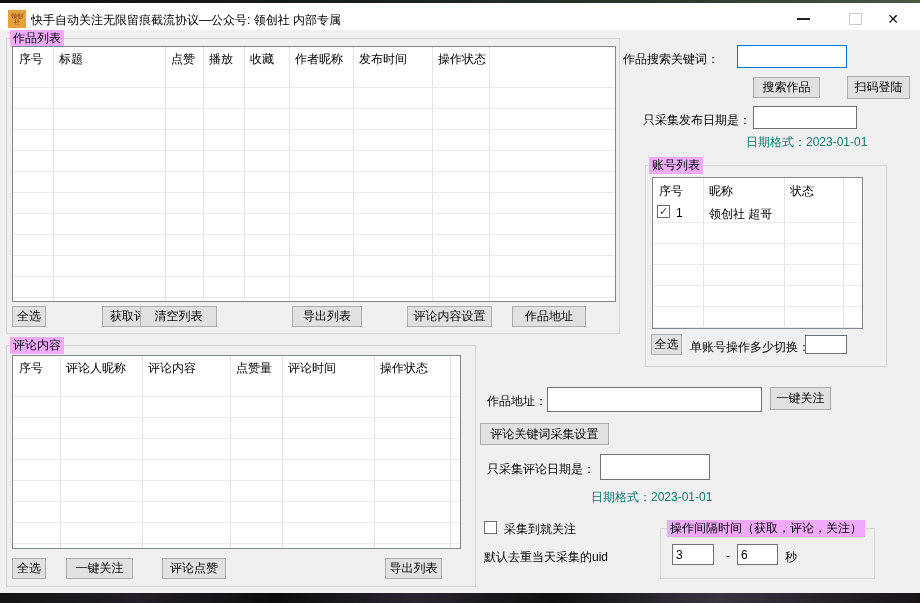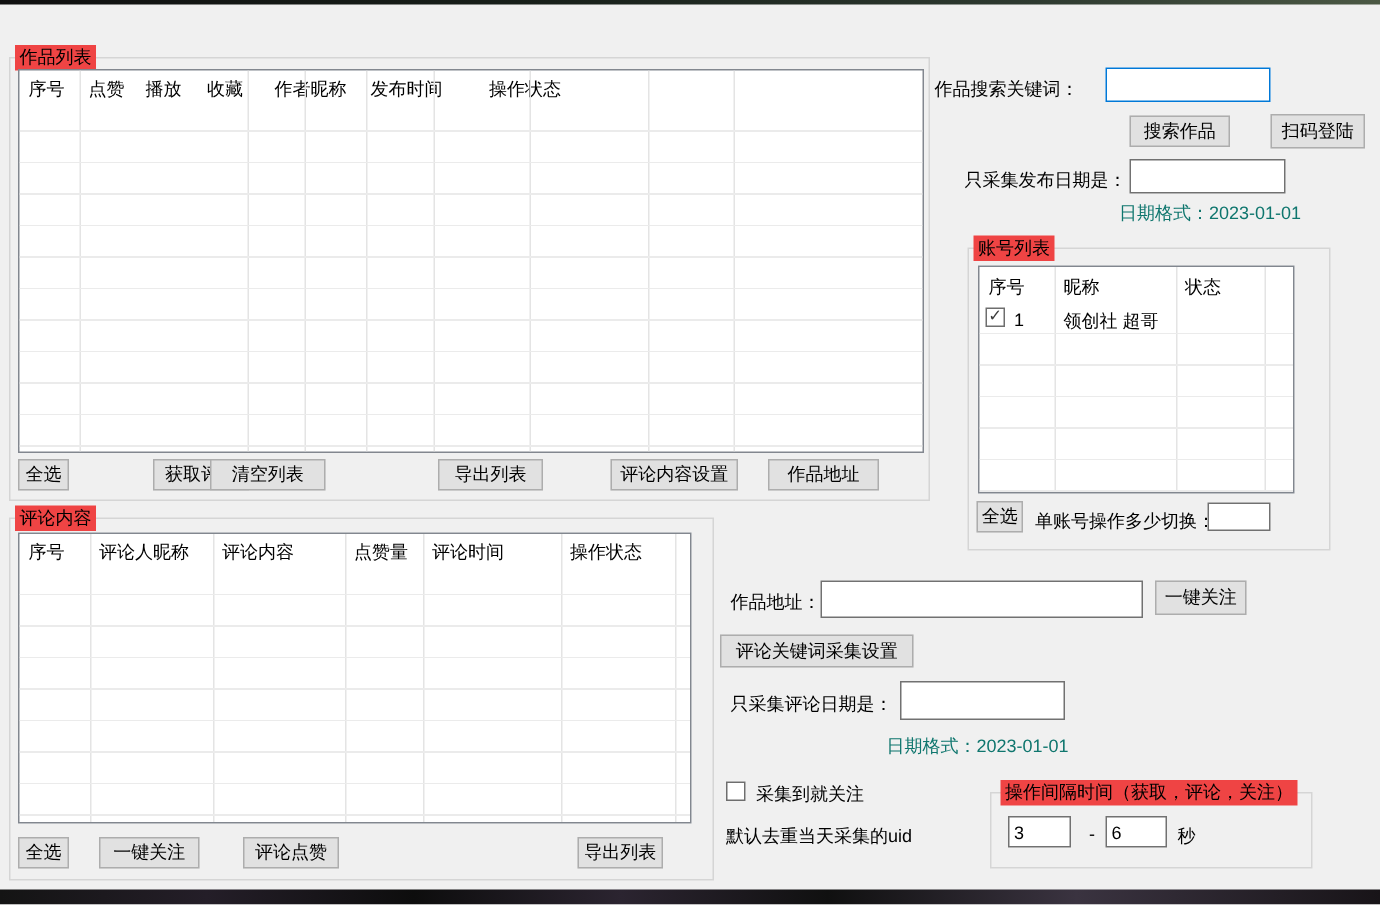--- a/index.html
+++ b/index.html
@@ -15,21 +15,21 @@
   .app-icon{position:absolute;left:8px;top:7px;width:18px;height:18px;background:#e5a23c;
     display:flex;align-items:center;justify-content:center;overflow:hidden;}
   .app-icon span{font-size:6px;line-height:6px;color:#7c2a18;width:14px;text-align:center;word-break:break-all;}
   .win-title{position:absolute;left:31px;top:9px;white-space:nowrap;}
   .win-btn{position:absolute;top:3px;width:30px;height:26px;display:flex;align-items:center;justify-content:center;}
   .glyph-min{width:13px;height:2px;background:#222;}
   .glyph-max{width:11px;height:10px;border:1px solid #c9c9c9;background:#fff;}
   .glyph-close{font-size:14px;color:#111;line-height:14px;}
   
   .grp{position:absolute;border:1px solid #d5d5d5;}
-  .grp-lbl{position:absolute;top:-9px;left:3px;background:#ef4444;padding:0 3px;white-space:nowrap;}
+  .grp-lbl{position:absolute;top:-9px;left:3px;background:#f0abfc;padding:0 3px;white-space:nowrap;}
   .tbl{position:absolute;background:#fff;border:1px solid #82878f;overflow:hidden;}
   .thead{position:absolute;left:0;top:0;right:0;display:flex;}
   .thead .c{box-sizing:border-box;padding:4px 2px 0 6px;white-space:nowrap;overflow:hidden;flex:0 0 auto;}
   .vsep{position:absolute;top:0;bottom:0;width:1px;background:#e4e4e4;}
   .rows{position:absolute;left:0;right:0;bottom:0;
     background:repeating-linear-gradient(to bottom,transparent 0 20px,#ebebeb 20px 21px);}
   .btn{position:absolute;background:#e1e1e1;border:1px solid #adadad;box-sizing:border-box;
     display:flex;align-items:center;justify-content:center;white-space:nowrap;cursor:default;}
   .lbl{position:absolute;white-space:nowrap;}
   .inp{position:absolute;background:#fff;border:1px solid #717171;box-sizing:border-box;
@@ -41,27 +41,43 @@
   .acc-row{position:absolute;left:0;top:24px;height:21px;right:0;}
 </style>
 </head>
 <body>
 
 <div class="screen">
 
   <div class="desktop-top"></div>
   <div class="desktop-bottom"></div>
 
+  <div class="titlebar">
+    <div class="app-icon">
+      <span>领创社</span>
+    </div>
+    <div class="win-title">快手自动关注无限留痕截流协议—公众号: 领创社 内部专属</div>
+    <div class="win-btn" style="left:788px;">
+      <div class="glyph-min"></div>
+    </div>
+    <div class="win-btn" style="left:840px;">
+      <div class="glyph-max"></div>
+    </div>
+    <div class="win-btn" style="left:878px;">
+      <div class="glyph-close">✕</div>
+    </div>
+  </div>
 
   <div class="grp" style="left:6px;top:38px;width:612px;height:294px;">
     <div class="grp-lbl">作品列表</div>
   </div>
   <div class="tbl" style="left:12px;top:46px;width:602px;height:254px;">
     <div class="thead">
       <div class="c" style="width:40px;">序号</div>
+      <div class="c" style="width:112px;">标题</div>
       <div class="c" style="width:38px;">点赞</div>
       <div class="c" style="width:41px;">播放</div>
       <div class="c" style="width:45px;">收藏</div>
       <div class="c" style="width:64px;">作者昵称</div>
       <div class="c" style="width:79px;">发布时间</div>
       <div class="c" style="width:57px;">操作状态</div>
     </div>
     <div class="vsep" style="left:40px;"></div>
     <div class="vsep" style="left:152px;"></div>
     <div class="vsep" style="left:190px;"></div>

